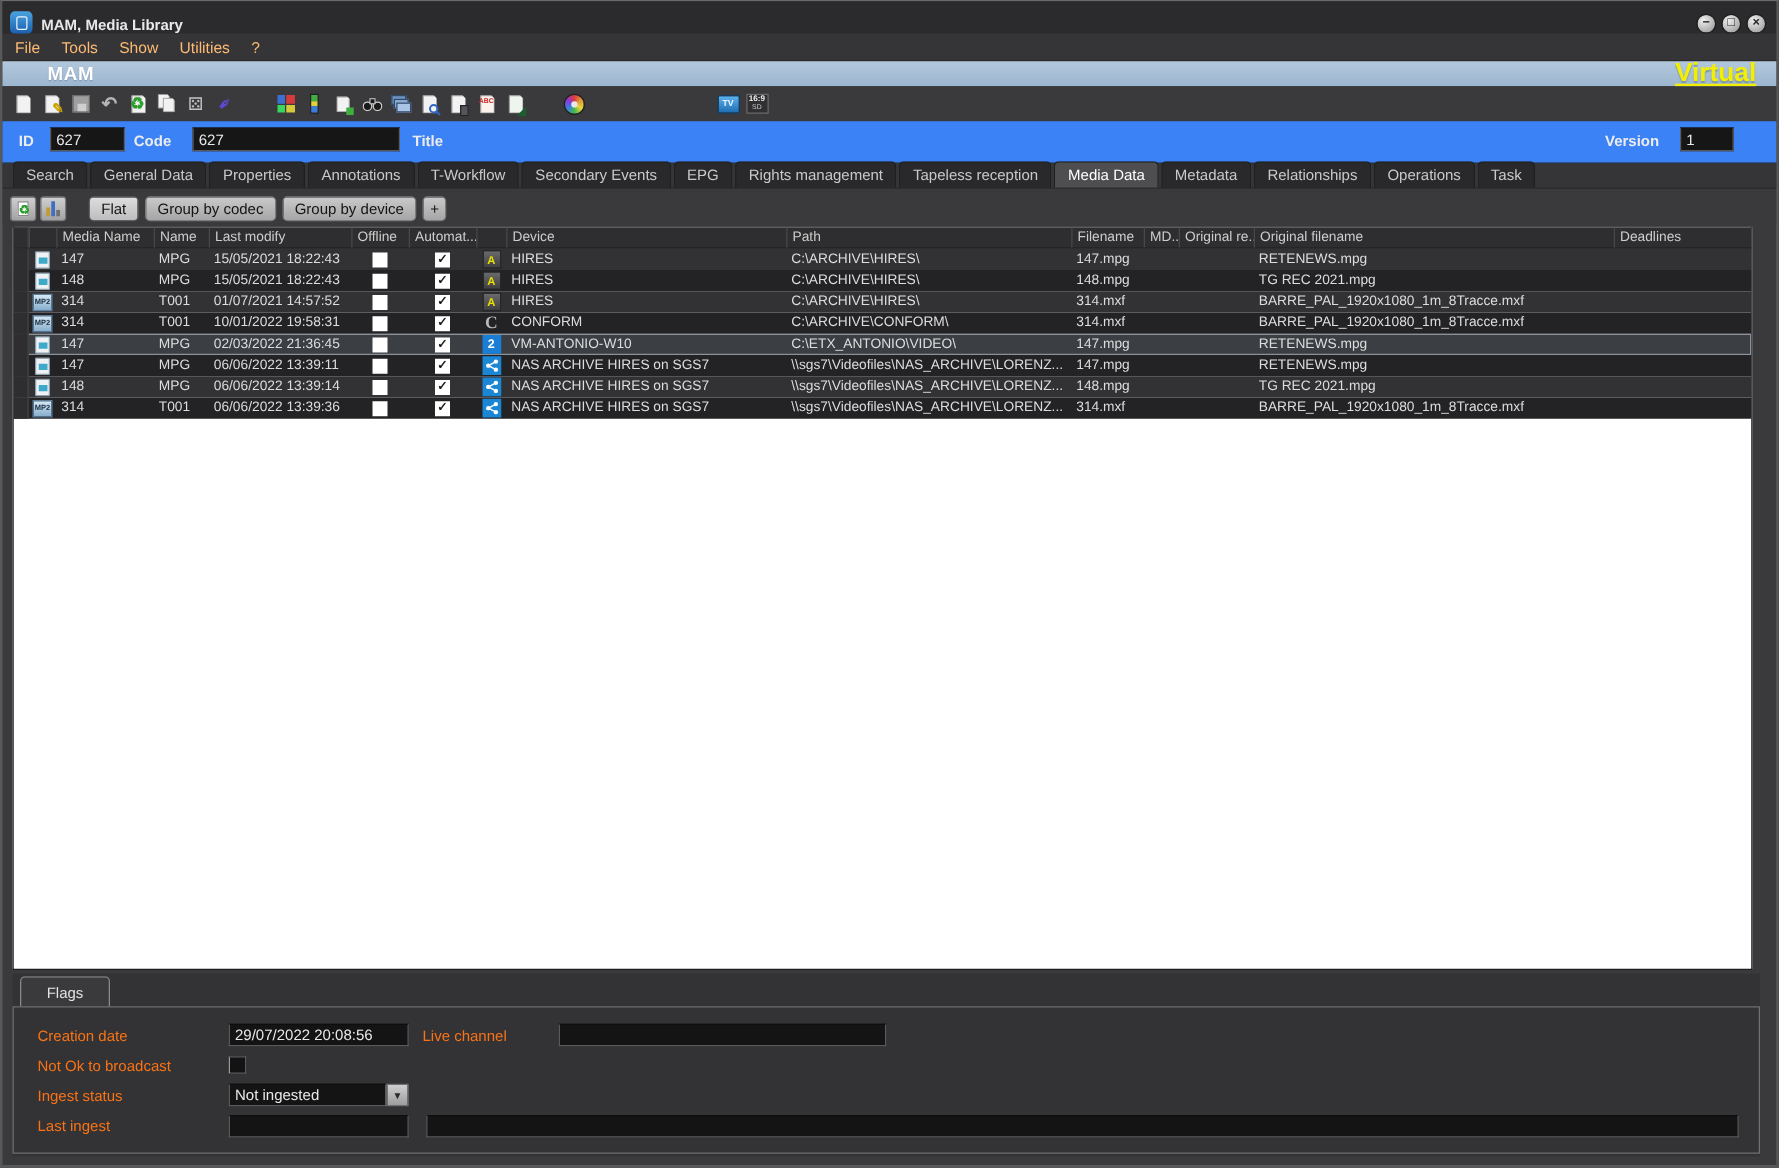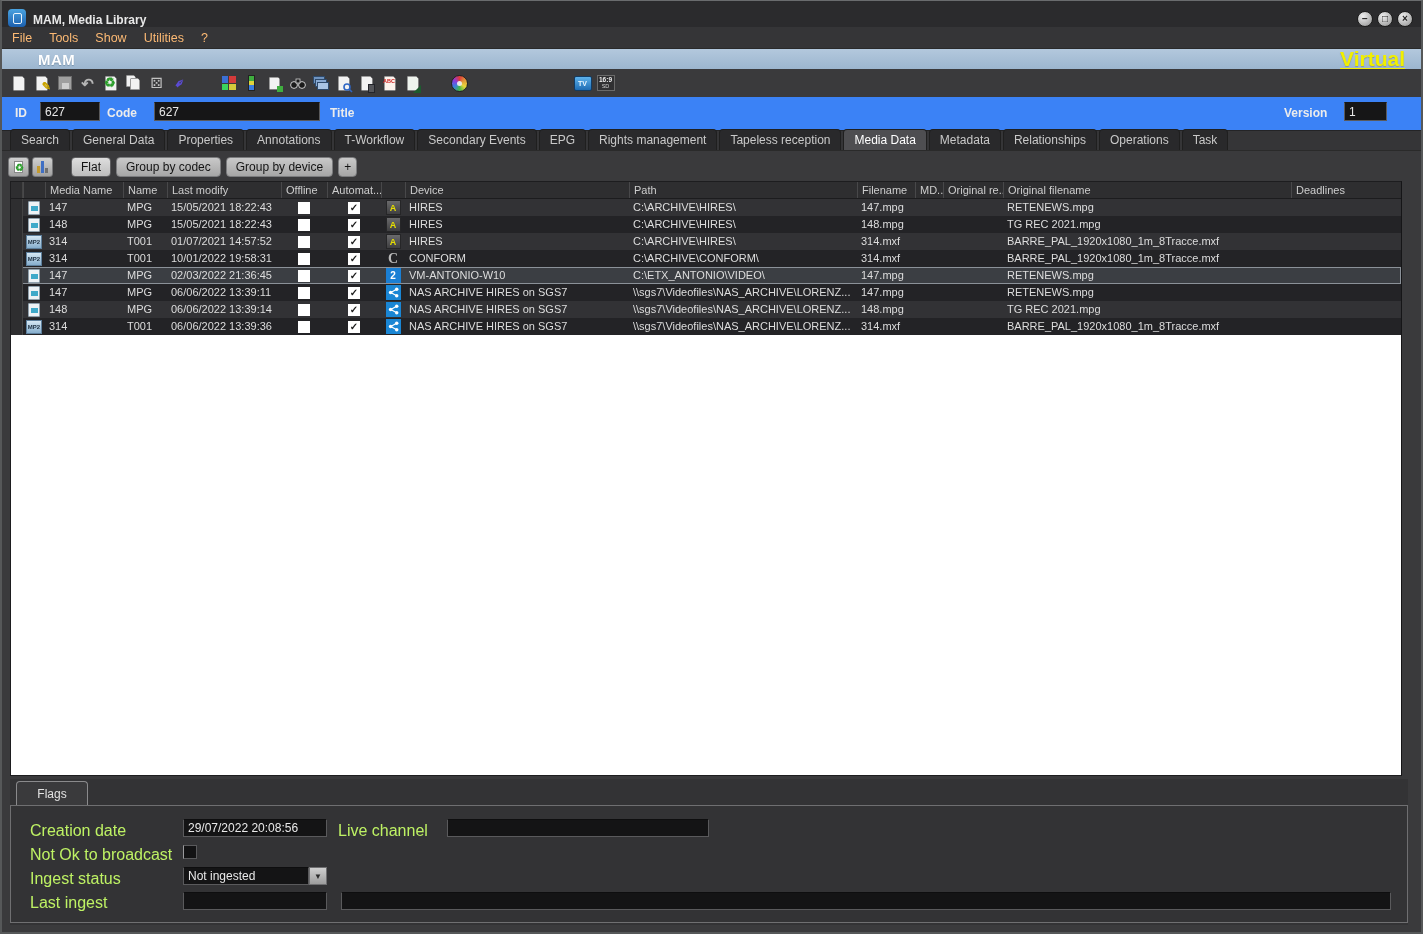--- a/index.html
+++ b/index.html
@@ -119,21 +119,21 @@
   .dev-vm { width:15px; height:15px; background:#1a7fd4; color:#fff; font-size:10px; font-weight:bold;
             display:flex; align-items:center; justify-content:center; }
   .dev-nas { width:15px; height:15px; background:#1a86d4; display:flex; align-items:center; justify-content:center; }
 
   
   .flagspanel { position:absolute; left:8px; width:1398px; top:778px; height:146px; background:#333335; }
   .flagtab { position:absolute; left:6px; top:2px; width:72px; height:25px; background:#3a3a3c;
              border:1px solid #8a8a8c; border-bottom:none; border-radius:4px 4px 0 0; color:#e2e2e2;
              font-size:12px; display:flex; align-items:center; justify-content:center; }
   .flagbody { position:absolute; left:0; right:0; top:26px; bottom:2px; border:1px solid #6f6f71; background:#333335; }
-  .plabel { position:absolute; color:#bef264; font-size:16px; }
+  .plabel { position:absolute; color:#f97316; font-size:12px; }
   .pinput { position:absolute; height:18px; background:#141415; border:1px solid #5a5a5c; border-top-color:#0e0e0f;
             color:#e9e9e9; font-size:12px; font-family:"Liberation Sans",sans-serif; padding:0 4px; }
   .ddwrap { position:absolute; display:flex; }
   .ddbtn { width:18px; height:18px; background:linear-gradient(#cfcfcf,#9d9d9d); border:1px solid #6f6f71;
            color:#2a2a2a; font-size:8px; display:flex; align-items:center; justify-content:center; }
   .notok { position:absolute; width:14px; height:14px; background:#131314; border:1px solid #5a5a5c;
            border-left-color:#9a9a9c; }
 </style>
 </head>
 <body>

